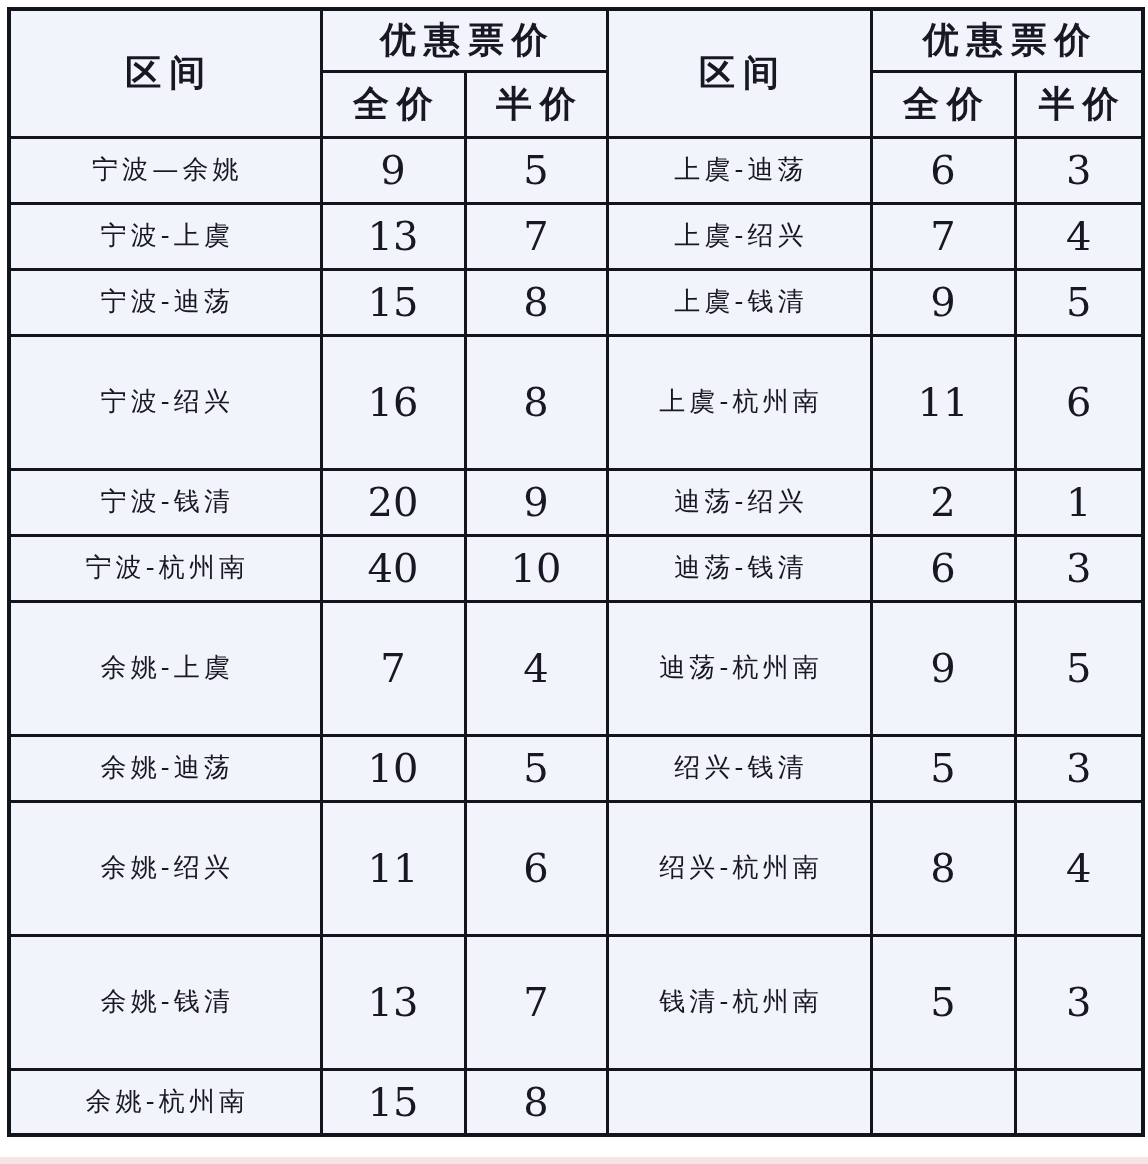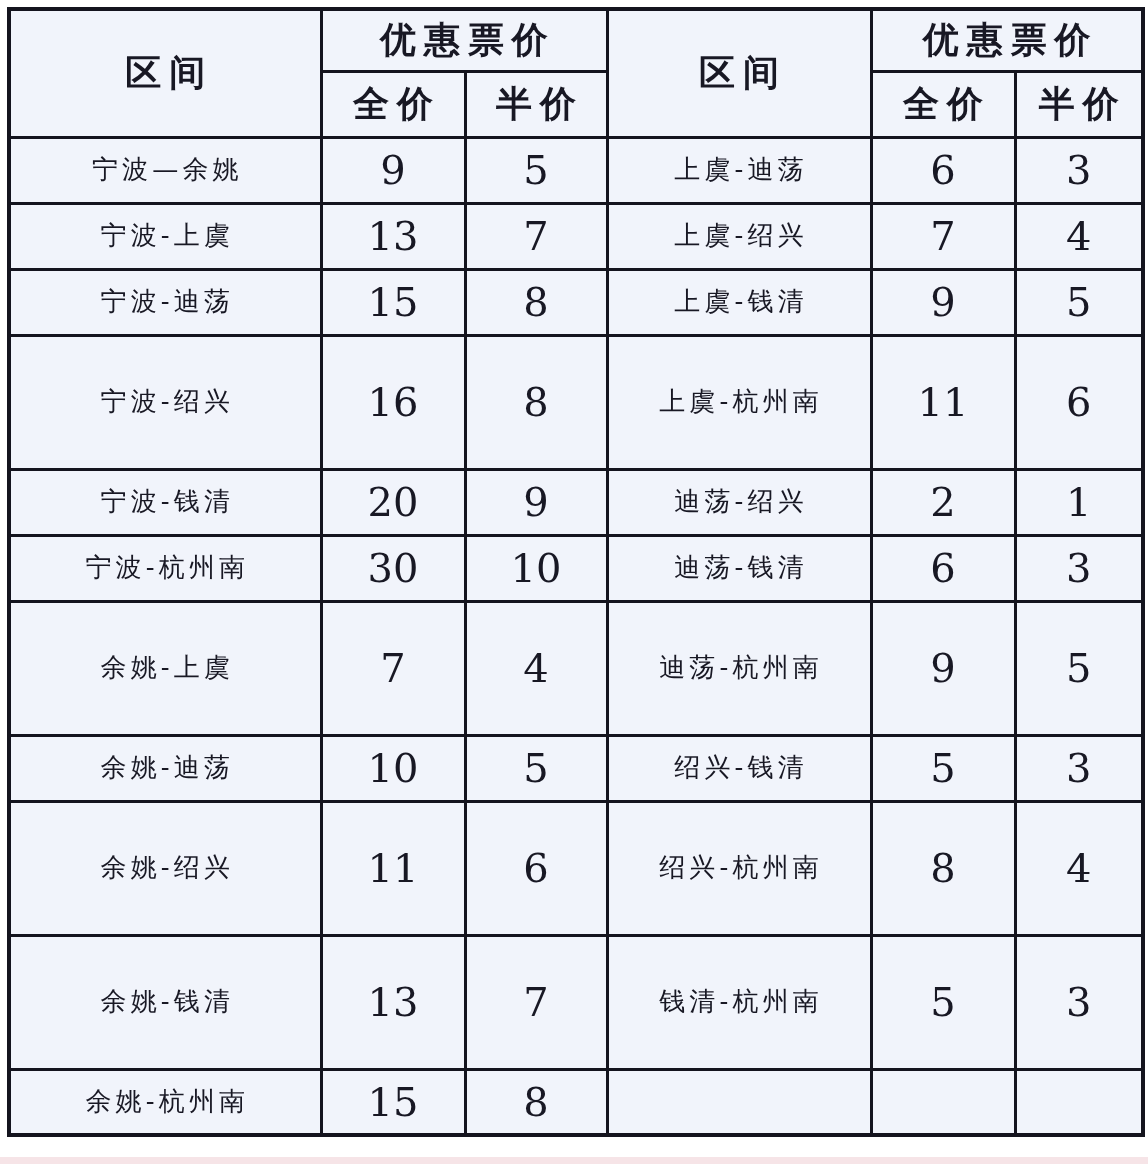--- a/index.html
+++ b/index.html
@@ -129,21 +129,21 @@
         <tr class="row">
           <td class="interval">宁波-钱清</td>
           <td class="num">20</td>
           <td class="num">9</td>
           <td class="interval">迪荡-绍兴</td>
           <td class="num">2</td>
           <td class="num">1</td>
         </tr>
         <tr class="row">
           <td class="interval">宁波-杭州南</td>
-          <td class="num">30</td>
+          <td class="num">40</td>
           <td class="num">10</td>
           <td class="interval">迪荡-钱清</td>
           <td class="num">6</td>
           <td class="num">3</td>
         </tr>
         <tr class="row tall">
           <td class="interval">余姚-上虞</td>
           <td class="num">7</td>
           <td class="num">4</td>
           <td class="interval">迪荡-杭州南</td>

